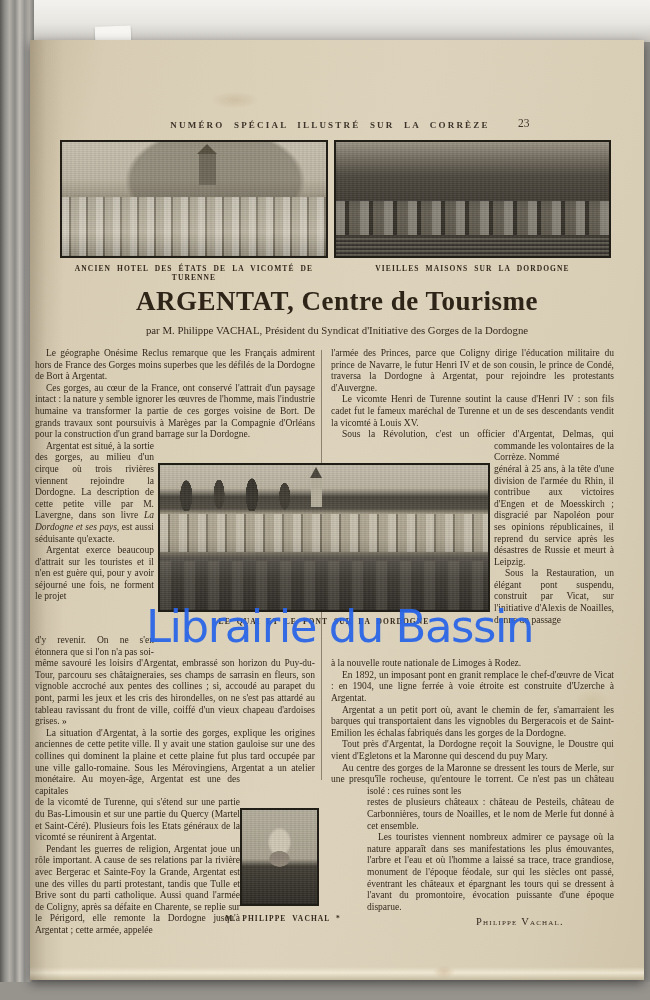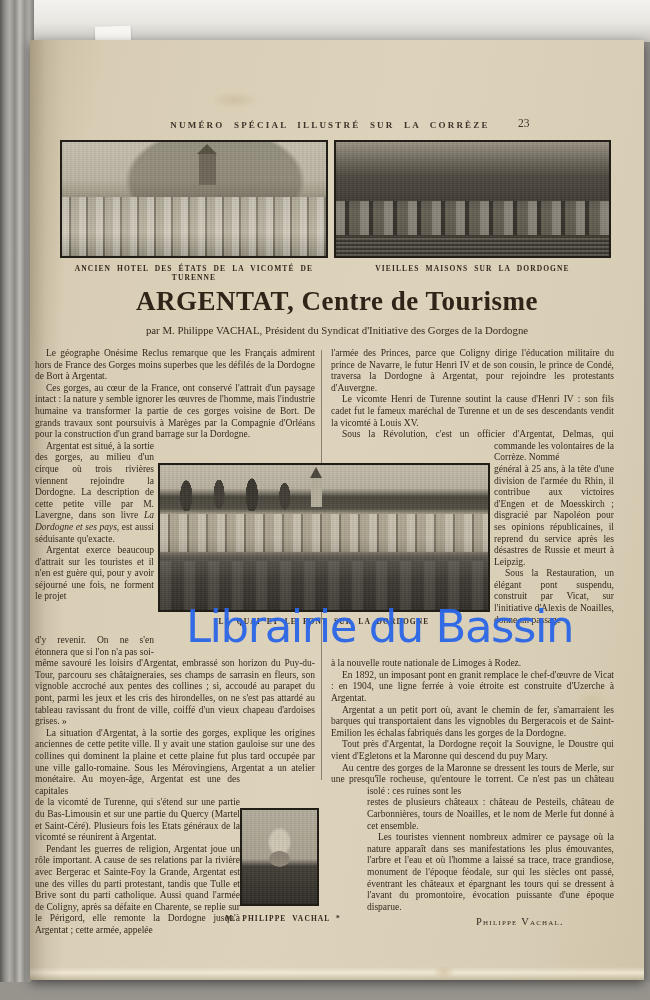--- a/index.html
+++ b/index.html
@@ -114,21 +114,21 @@
   .sp-indent{float:left;clear:left;width:37px;height:180px;}
   .h104{height:104px;}.h132{height:132px;}.h142{height:142px;}
 
   .book-title{font-style:italic;}
   .signature{text-indent:0 !important;text-align:center;padding-left:96px;margin-top:3px !important;
     font-variant:small-caps;letter-spacing:1.2px;font-size:10.5px;}
 
   
   .watermark{position:absolute;left:116px;top:560px;z-index:60;white-space:nowrap;
     font-family:"DejaVu Sans",sans-serif;font-size:45px;font-weight:400;letter-spacing:-1.5px;
-    color:#2b66e8;opacity:.95;margin-left:40px;}
+    color:#2b66e8;opacity:.95;}
 </style>
 </head>
 <body>
 
 <div class="scan-top"></div>
 <div class="scan-left"></div>
 <div class="scan-bottom"></div>
 <div class="paper-tab"></div>
 
 <div class="page">

